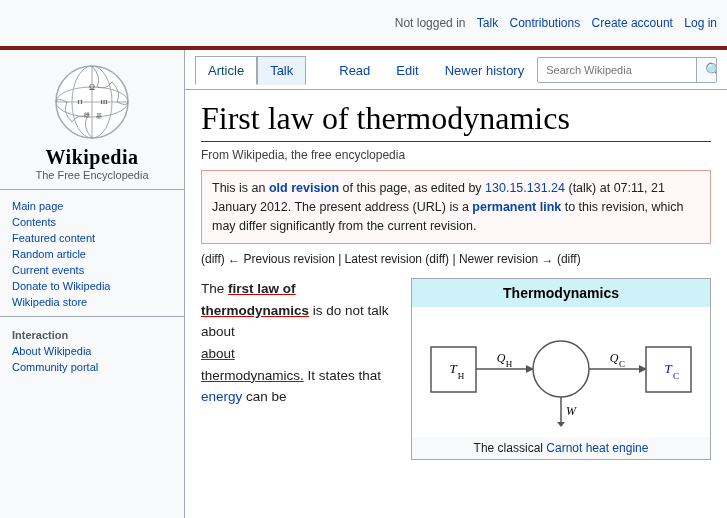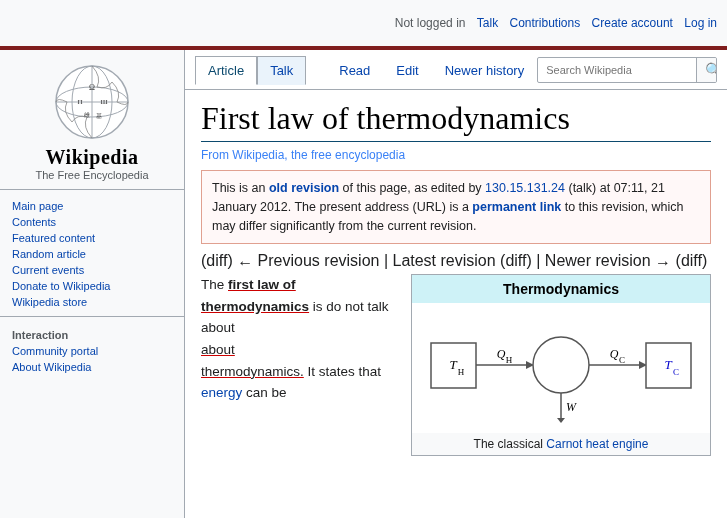--- a/index.html
+++ b/index.html
@@ -150,40 +150,40 @@
       font-size: 32px;
       font-weight: normal;
       border-bottom: 1px solid #0c4a6e;
       padding-bottom: 4px;
       margin-bottom: 6px;
       color: #000;
     }
 
     .article-from {
       font-size: 12px;
-      color: #3b82f6;
+      color: #404040;
       margin-bottom: 8px;
     }
 
     
     .revision-notice {
       border: 1px solid #e0a090;
       background: #fff8f8;
       padding: 8px 10px;
       margin-bottom: 8px;
       font-size: 12.5px;
       line-height: 1.5;
     }
     .revision-notice a { color: #0645ad; text-decoration: none; }
     .old-revision-link { color: #c00; font-weight: bold; }
     .permanent-link { font-weight: bold; color: #0645ad; }
 
     .diff-nav {
-      font-size: 16px;
-      margin-bottom: 4px;
+      font-size: 12px;
+      margin-bottom: 12px;
       color: #202122;
     }
 
     
     .article-body {
       display: flex;
       gap: 12px;
     }
     .article-text {
       flex: 1;
@@ -264,22 +264,22 @@
     <div class="sidebar-nav">
       <a class="sidebar-link">Main page</a>
       <a class="sidebar-link">Contents</a>
       <a class="sidebar-link">Featured content</a>
       <a class="sidebar-link">Random article</a>
       <a class="sidebar-link">Current events</a>
       <a class="sidebar-link">Donate to Wikipedia</a>
       <a class="sidebar-link">Wikipedia store</a>
       <hr class="sidebar-divider">
       <div class="sidebar-section-title">Interaction</div>
+      <a class="sidebar-link">About Wikipedia</a>
       <a class="sidebar-link">Community portal</a>
-      <a class="sidebar-link">About Wikipedia</a>
     </div>
   </div>
 
   <div id="main">
 
     <div id="tab-bar">
       <div class="tab-group">
         <a class="tab active">Article</a>
         <a class="tab talk-active">Talk</a>
       </div>

